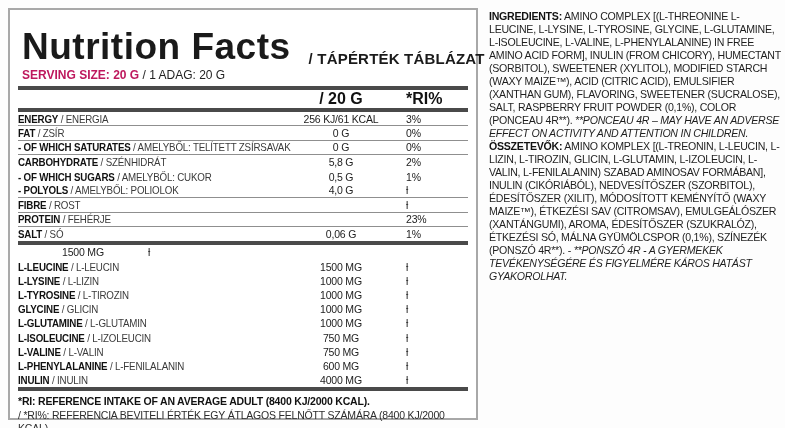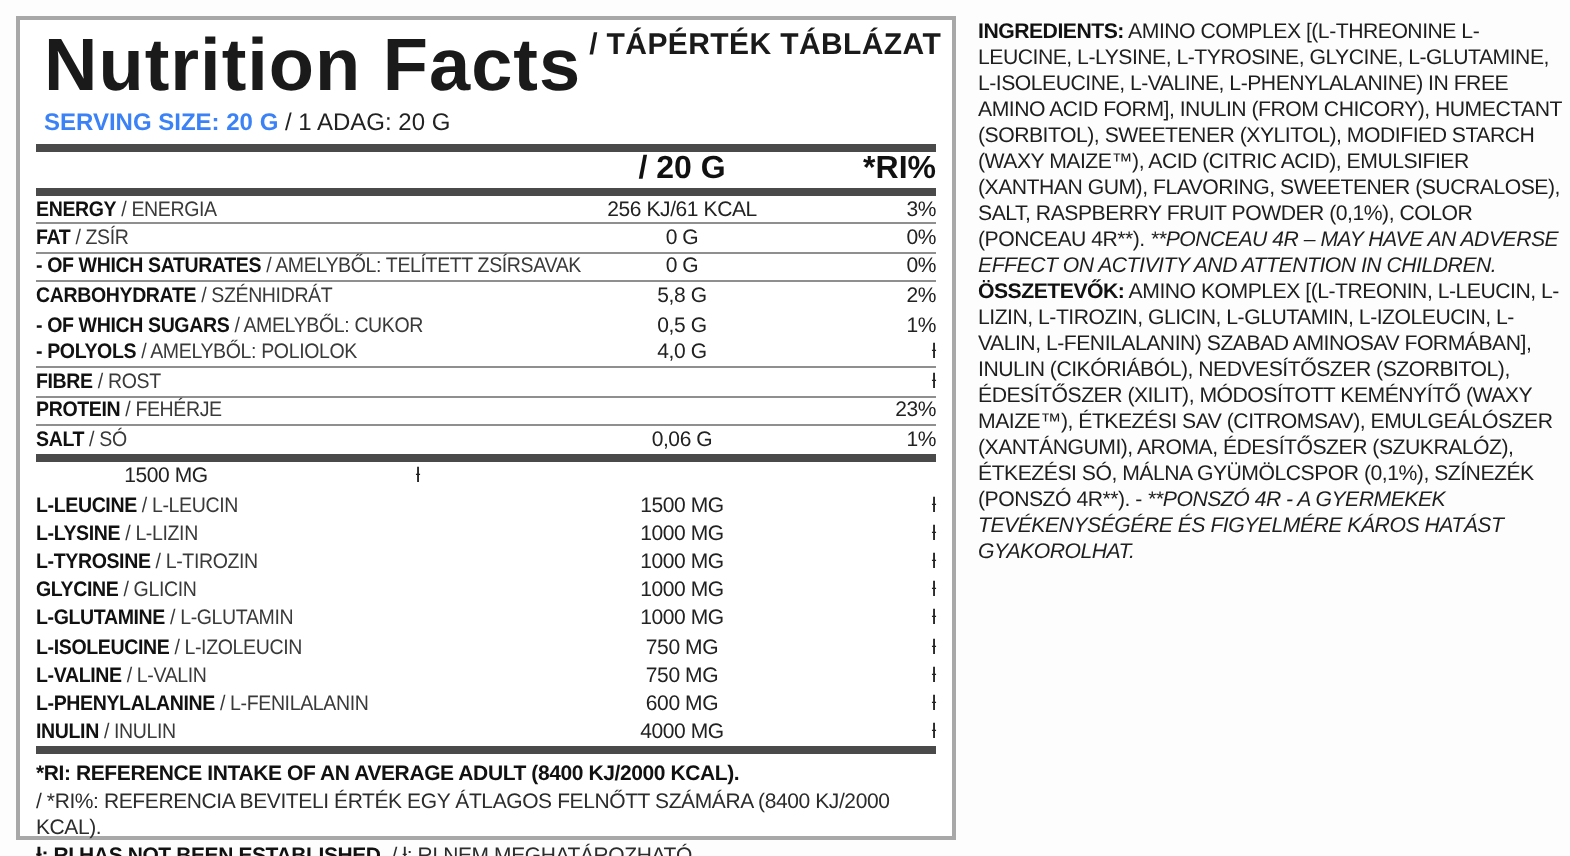--- a/index.html
+++ b/index.html
@@ -4,41 +4,41 @@
 <style>
   * { margin:0; padding:0; box-sizing:border-box; }
   html,body { width:785px; height:428px; background:#fdfdfd; overflow:hidden;
               font-family:"Liberation Sans", sans-serif; color:#1a1a1a; }
 
   .label-box {
     position:absolute; left:8px; top:8px; width:470px; height:412px;
     border:2px solid #a8a8a8; background:#fff; padding:4px 8px 0 8px;
   }
 
-  .title-row { display:flex; align-items:flex-start; gap:4px; padding-left:4px; }
+  .title-row { display:flex; align-items:flex-end; gap:18px; padding-left:4px;margin-top:14px; }
   .title { font-size:37px; font-weight:bold; letter-spacing:.5px; line-height:1.05; white-space:nowrap; }
   .title-suffix { font-size:15px; font-weight:bold; letter-spacing:.2px; white-space:nowrap; }
 
   .serving { font-size:12px; margin:1px 0 4px 4px; color:#222; }
-  .serving b { color:#3b82f6; }
+  .serving b { color:#be185d; }
 
   .bar { height:4px; background:#4a4a4a; }
 
   .head-row { display:flex; align-items:center; height:18px; font-size:16px; font-weight:bold; }
 
   .row { display:flex; align-items:center; height:14.4px; font-size:10.5px; letter-spacing:-.2px; }
   .row.div { border-bottom:1px solid #8f8f8f; }
   #amino-rows .row { height:14.2px; }
 
   .lbl { flex:1 1 auto; min-width:0; white-space:nowrap; overflow:visible; }
   .lbl-inner { display:inline-block; transform:scaleX(.93); transform-origin:left center; white-space:nowrap; }
   .nm { font-weight:bold; color:#111; }
   .hu { color:#3a3a3a; }
   .val { flex:none; width:130px; text-align:center; white-space:nowrap; color:#222; }
-  .ri  { flex:none; width:62px; text-align:right; white-space:nowrap; color:#222; }
+  .ri  { flex:none; width:62px; text-align:left; white-space:nowrap; color:#222; }
   .head-row .val, .head-row .ri { color:#111; }
 
   #footnotes { margin-top:4px; font-size:10.5px; line-height:13.5px; letter-spacing:-.2px; color:#2c2c2c; }
   .fn-line b { color:#111;margin-top:31px; }
 
   .ingredients {
     position:absolute; left:489px; top:10px; width:294px;
     font-size:10.6px; line-height:13px; letter-spacing:-.25px; color:#1e1e1e;
     text-transform:none;
   }

